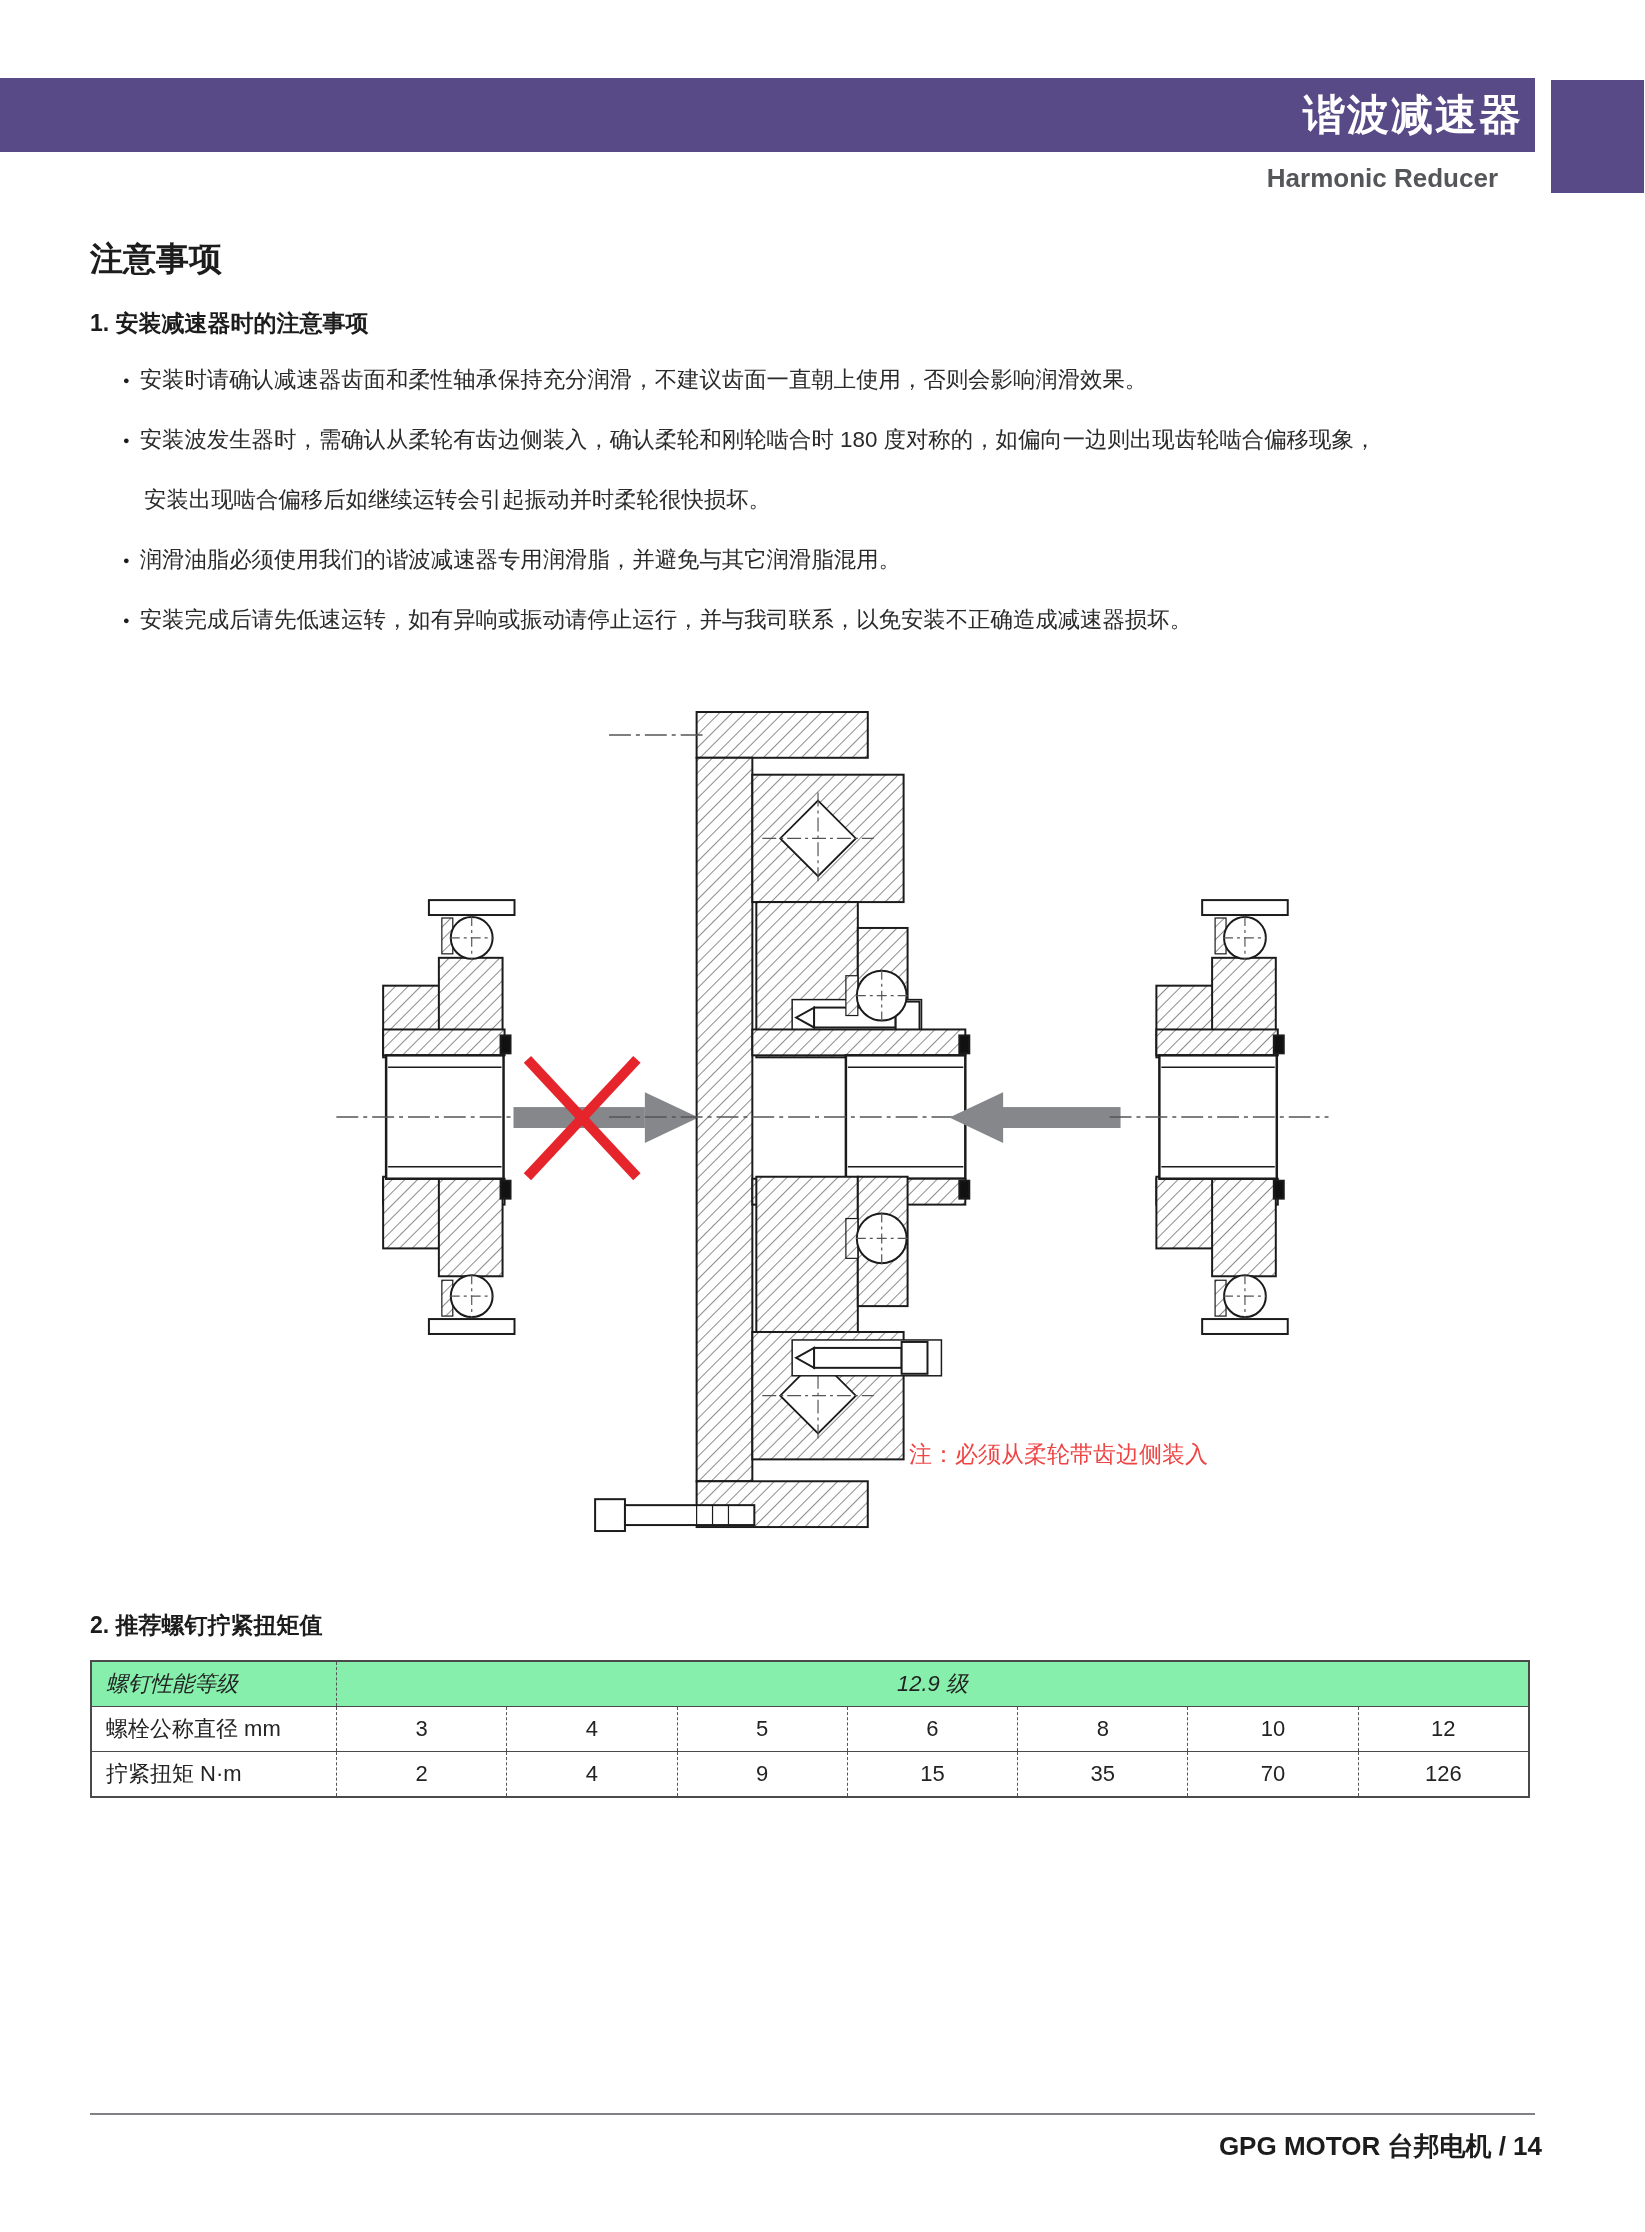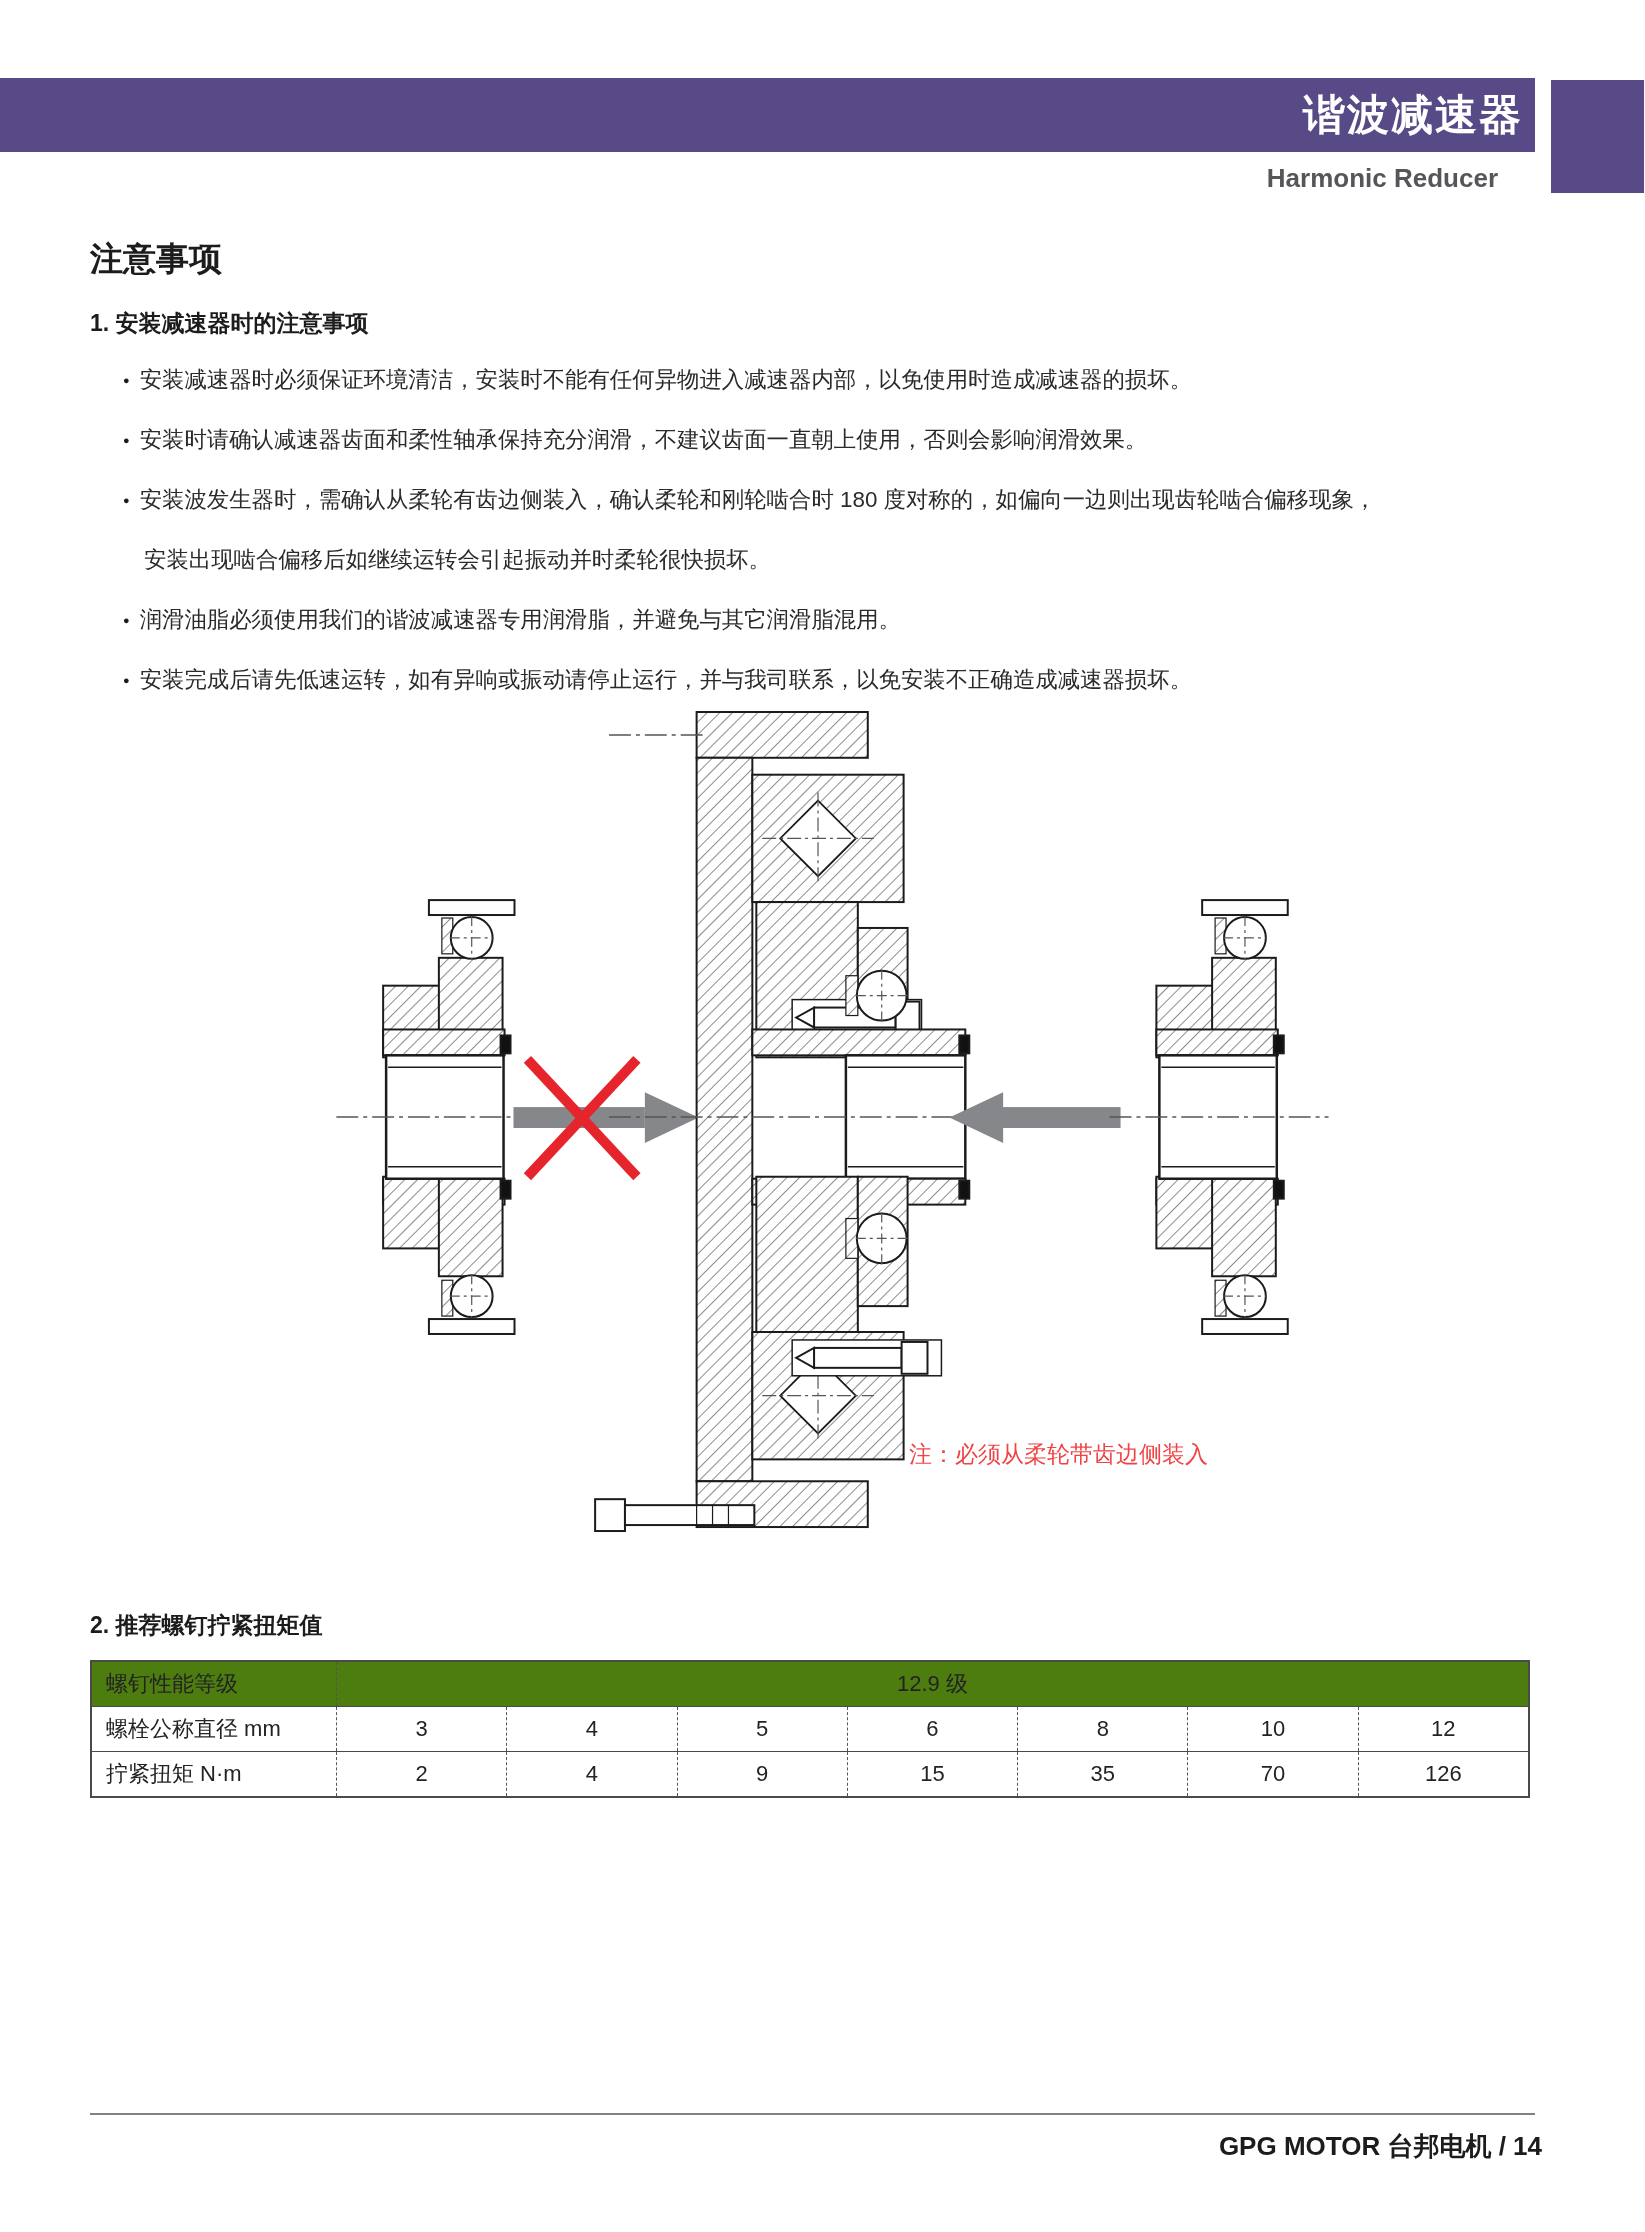--- a/index.html
+++ b/index.html
@@ -26,44 +26,41 @@
   .bullets li:not(.cont)::before{content:"●";font-size:11px;line-height:60px;color:#1c1c1c;}
   .bullets li.cont{padding-left:21px;}
   
   .diagram{position:absolute;left:0;top:697px;width:1646px;height:856px;}
   .diagram-note{position:absolute;left:909px;top:1439px;font-size:23px;color:#ef4444;}
   
   .sec2-heading{position:absolute;left:90px;top:1610px;font-size:23px;font-weight:bold;color:#1c1c1c;}
   .tq-table{position:absolute;left:90px;top:1660px;width:1440px;border:2px solid #4a4a4a;font-size:22px;color:#232323;box-sizing:border-box;}
   .tq-row{display:flex;height:44px;align-items:stretch;}
   .tq-row + .tq-row{border-top:1.6px solid #4a4a4a;}
-  .tq-row.head{background:#4d7c0f;}
+  .tq-row.head{background:#86efac;font-style:italic;}
   .tq-label{width:244px;box-sizing:border-box;padding-left:14px;display:flex;align-items:center;}
   .tq-cell{flex:1;display:flex;align-items:center;justify-content:center;border-left:1.5px dashed #555555;}
   
   .footer-rule{position:absolute;left:90px;top:2113px;width:1445px;border-top:2px solid #7f8184;}
   .footer-text{position:absolute;right:104px;top:2129px;font-size:26px;font-weight:bold;color:#1c1c1c;}
 </style>
 </head>
 <body>
 
 <div id="page">
 
   <div class="banner">
     <span class="banner-title">谐波减速器</span>
   </div>
   <div class="corner-block"></div>
   <div class="subtitle">Harmonic Reducer</div>
 
   <div class="page-title">注意事项</div>
   <div class="sec1-heading">1. 安装减速器时的注意事项</div>
   <ul class="bullets">
-    <li>
-        <span>安装减速器时必须保证环境清洁，安装时不能有任何异物进入减速器内部，以免使用时造成减速器的损坏。</span>
-      </li>
     <li>
         <span>安装时请确认减速器齿面和柔性轴承保持充分润滑，不建议齿面一直朝上使用，否则会影响润滑效果。</span>
       </li>
     <li>
         <span>安装波发生器时，需确认从柔轮有齿边侧装入，确认柔轮和刚轮啮合时 180 度对称的，如偏向一边则出现齿轮啮合偏移现象，</span>
       </li>
     <li class="cont">
         <span>安装出现啮合偏移后如继续运转会引起振动并时柔轮很快损坏。</span>
       </li>
     <li>

